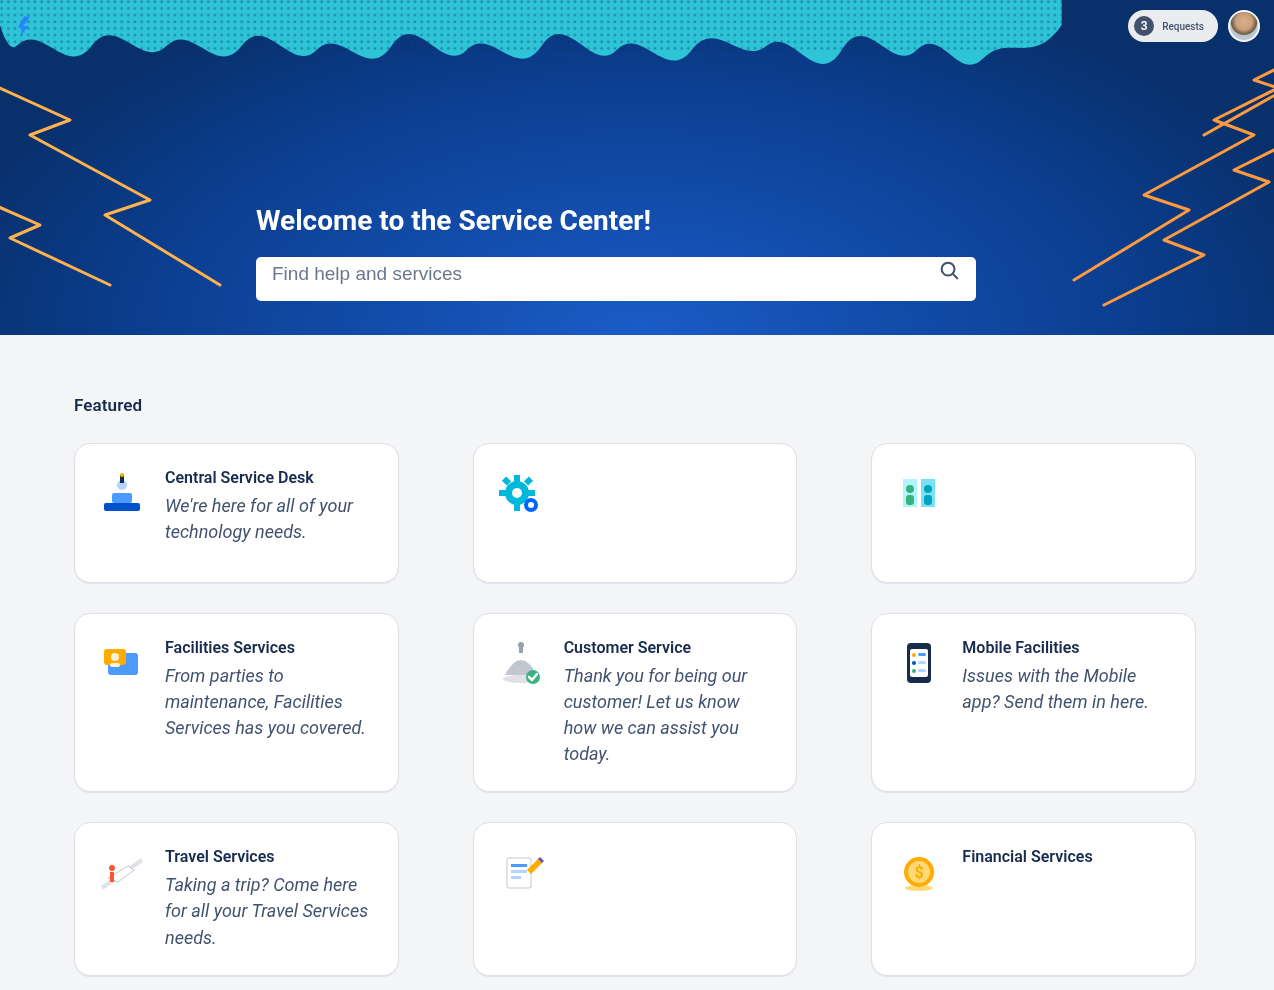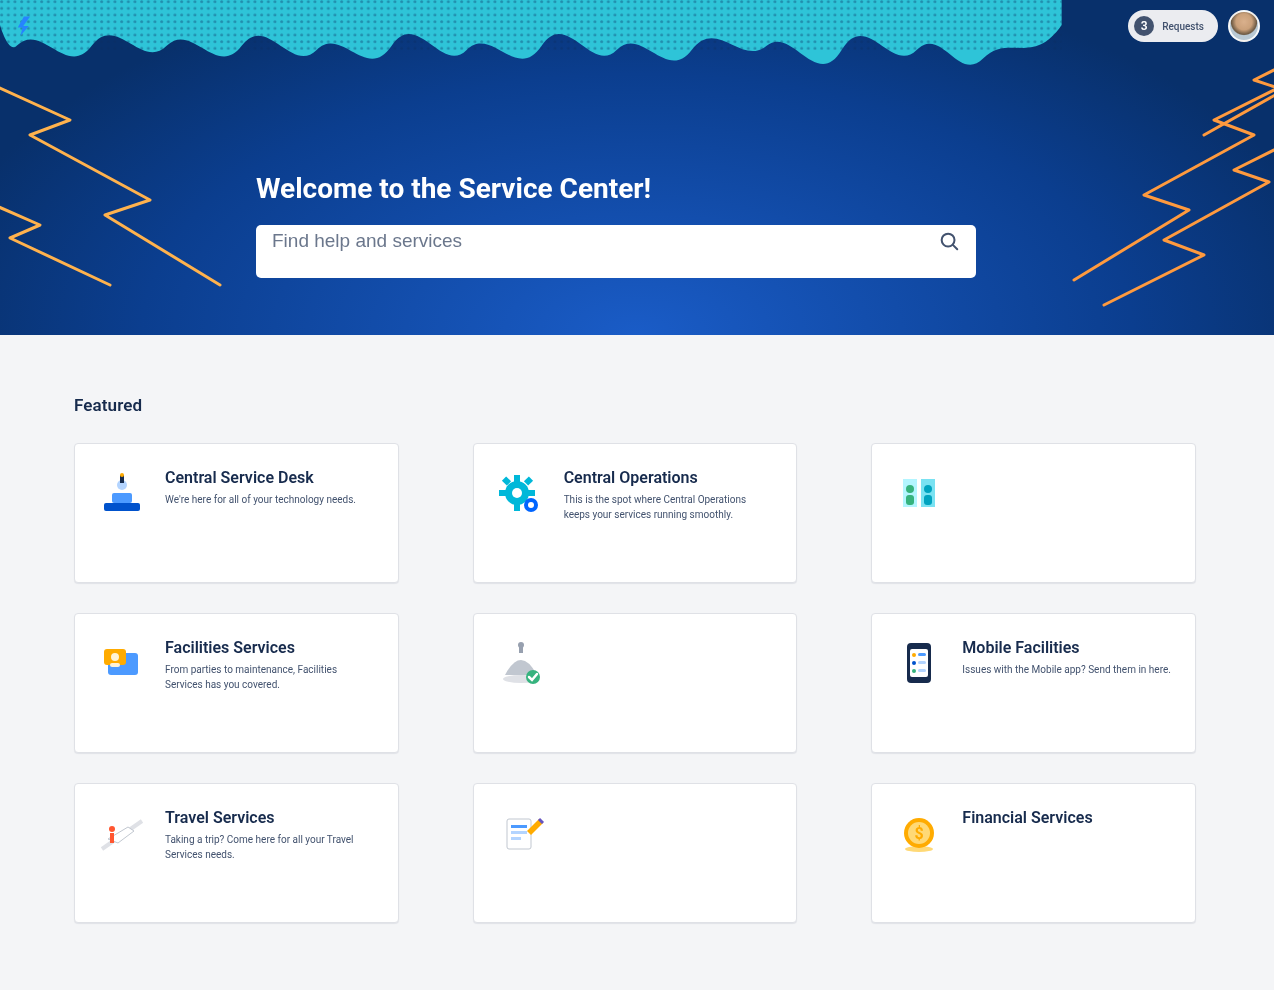--- a/index.html
+++ b/index.html
@@ -63,37 +63,37 @@
 .avatar {
   width: 32px; height: 32px; border-radius: 50%;
   background: radial-gradient(circle at 50% 35%, #d9b08c 0%, #caa07a 35%, #6d5a44 55%, #b9c9d4 60%);
   border: 2px solid rgba(255,255,255,.9);
   cursor: pointer;
 }
 
 .hero-content {
   position: absolute;
   left: 256px;
-  top: 172px;
+  top: 204px;
   width: 720px;
   z-index: 5;
 }
 .hero-title {
   color: #fff;
   font-size: 28px;
   font-weight: 700;
   margin-bottom: 20px;
 }
 .search-wrap {
   display: flex;
-  align-items: flex-start;
+  align-items: flex-end;
   background: #fff;
   border-radius: 5px;
-  height: 53px;
-  padding: 5px 16px;
+  height: 44px;
+  padding: 16px 16px;
 }
 .search-input {
   flex: 1;
   border: none;
   outline: none;
   font-size: 19px;
   color: #172b4d;
 }
 .search-input::placeholder { color: #6b778c; }
 .search-icon { color: #42526e; }
@@ -110,44 +110,45 @@
   margin-bottom: 28px;
   letter-spacing: .1px;
 }
 .grid {
   display: grid;
   grid-template-columns: repeat(3, 1fr);
   gap: 30px 74px;
 }
 .card {
   background: #fff;
-  border-radius: 4px;
+  border-radius: 16px;
   border: 1px solid #dfe1e6;
   box-shadow: 0 1px 1px rgba(9,30,66,.08);
   padding: 24px 22px;
   display: flex;
   gap: 18px;
   align-items: flex-start;
   min-height: 140px;
   cursor: pointer;
 }
 .card-icon {
   width: 50px; height: 50px; flex-shrink: 0;
   display: flex; align-items: center; justify-content: center;
 }
 .card-title {
   font-size: 16px;
   font-weight: 600;
   color: #172b4d;
   margin-bottom: 6px;
 }
 .card-desc {
-  font-size: 10px;
+  font-size: 18px;
   color: #42526e;
   line-height: 1.45;
+  font-style: italic;
 }
 </style>
 </head>
 <body>
 
 <div class="hero">
 
   <svg class="hero-teal" viewBox="0 0 1274 120" preserveAspectRatio="none">
     <defs>
       <pattern id="dots" width="8" height="8" patternUnits="userSpaceOnUse">
@@ -238,24 +239,20 @@
                 <rect x="2" y="21" width="8" height="6"></rect>
                 <rect x="30" y="21" width="8" height="6"></rect>
                 <rect x="6" y="9" width="7" height="6" transform="rotate(45 9.5 12)"></rect>
                 <rect x="28" y="9" width="7" height="6" transform="rotate(-45 31.5 12)"></rect>
               </g>
               <circle cx="20" cy="24" r="5" fill="#fff"></circle>
               <circle cx="34" cy="36" r="7" fill="#0065ff"></circle>
               <circle cx="34" cy="36" r="3" fill="#fff"></circle>
             </svg>
           </div>
-    <div>
-      <div class="card-title">Central Operations</div>
-      <div class="card-desc">This is the spot where Central Operations keeps your services running smoothly.</div>
-    </div>
         </div>
         <div class="card">
     <div class="card-icon">
             <svg width="48" height="48" viewBox="0 0 48 48">
               <rect x="8" y="10" width="14" height="28" fill="#b3f5ff"></rect>
               <rect x="26" y="10" width="14" height="28" fill="#79e2f2"></rect>
               <circle cx="15" cy="20" r="4" fill="#36b37e"></circle>
               <circle cx="33" cy="20" r="4" fill="#00a3bf"></circle>
               <rect x="11" y="26" width="8" height="10" rx="3" fill="#36b37e"></rect>
               <rect x="29" y="26" width="8" height="10" rx="3" fill="#00a3bf"></rect>
@@ -280,20 +277,24 @@
     <div class="card-icon">
             <svg width="48" height="48" viewBox="0 0 48 48">
               <ellipse cx="24" cy="40" rx="18" ry="4" fill="#dfe1e6"></ellipse>
               <path d="M8 36 Q24 6 40 36 Z" fill="#c1c7d0"></path>
               <rect x="22" y="8" width="4" height="6" fill="#97a0af"></rect>
               <circle cx="24" cy="6" r="3" fill="#97a0af"></circle>
               <circle cx="36" cy="38" r="7" fill="#36b37e"></circle>
               <path d="M32 38 l3 3 l5 -6" stroke="#fff" stroke-width="2.5" fill="none" stroke-linecap="round"></path>
             </svg>
           </div>
+    <div>
+      <div class="card-title">Customer Service</div>
+      <div class="card-desc">Thank you for being our customer! Let us know how we can assist you today.</div>
+    </div>
         </div>
         <div class="card">
     <div class="card-icon">
             <svg width="48" height="48" viewBox="0 0 48 48">
               <rect x="12" y="4" width="24" height="40" rx="4" fill="#172b4d"></rect>
               <rect x="15" y="10" width="18" height="28" rx="2" fill="#fff"></rect>
               <circle cx="19" cy="16" r="2" fill="#ffab00"></circle>
               <rect x="23" y="14" width="8" height="3" rx="1.5" fill="#4c9aff"></rect>
               <circle cx="19" cy="24" r="2" fill="#0052cc"></circle>
               <rect x="23" y="22" width="8" height="3" rx="1.5" fill="#b3d4ff"></rect>

